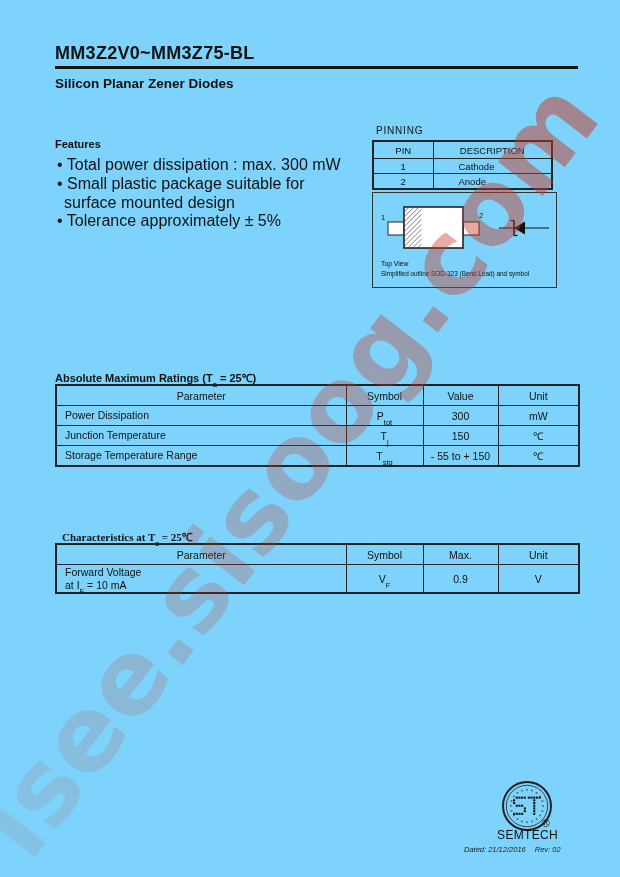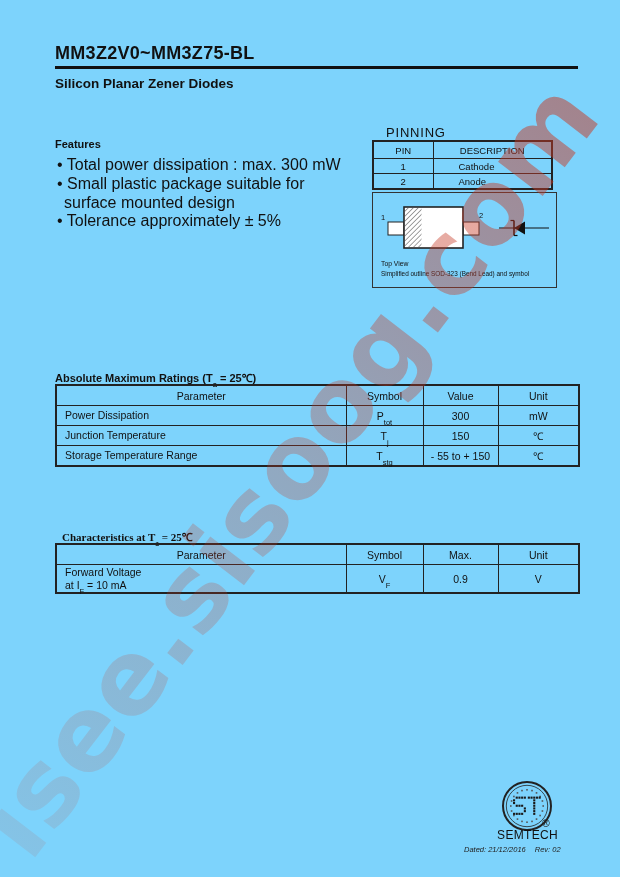--- a/index.html
+++ b/index.html
@@ -8,21 +8,21 @@
     font-family:"Liberation Sans",sans-serif;color:#111;
   }
   .abs{position:absolute;}
   .title{left:55px;top:43px;font-size:18px;font-weight:bold;letter-spacing:.3px;}
   .rule{left:55px;top:66px;width:523px;height:2.5px;background:#111;}
   .subtitle{left:55px;top:76px;font-size:13.5px;font-weight:bold;}
   .sec-head{font-size:11px;font-weight:bold;}
   .feat-head{left:55px;top:138px;}
   .feat-line{left:57px;font-size:16px;white-space:pre;}
   .feat-cont{left:64px;}
-  .pin-label{left:386px;top:125px;font-size:13px;letter-spacing:.8px;}
+  .pin-label{left:376px;top:125px;font-size:10px;letter-spacing:.8px;}
   table.dtable{border-collapse:collapse;table-layout:fixed;border:2px solid #222;color:#111;}
   .dtable th,.dtable td{border:1px solid #222;padding:0;text-align:center;font-weight:normal;vertical-align:middle;margin-left:33px;}
   .pintable{left:372px;top:140px;font-size:9.5px;}
   .pintable th{height:16px;}
   .pintable td{height:14px;}
   .pintable td.desc{text-align:left;padding-left:25px;}
   .bigtable{font-size:10.5px;}
   .bigtable th{height:19px;}
   .bigtable td{height:19px;}
   .bigtable td.param{text-align:left;padding-left:8px;line-height:1.2;}

